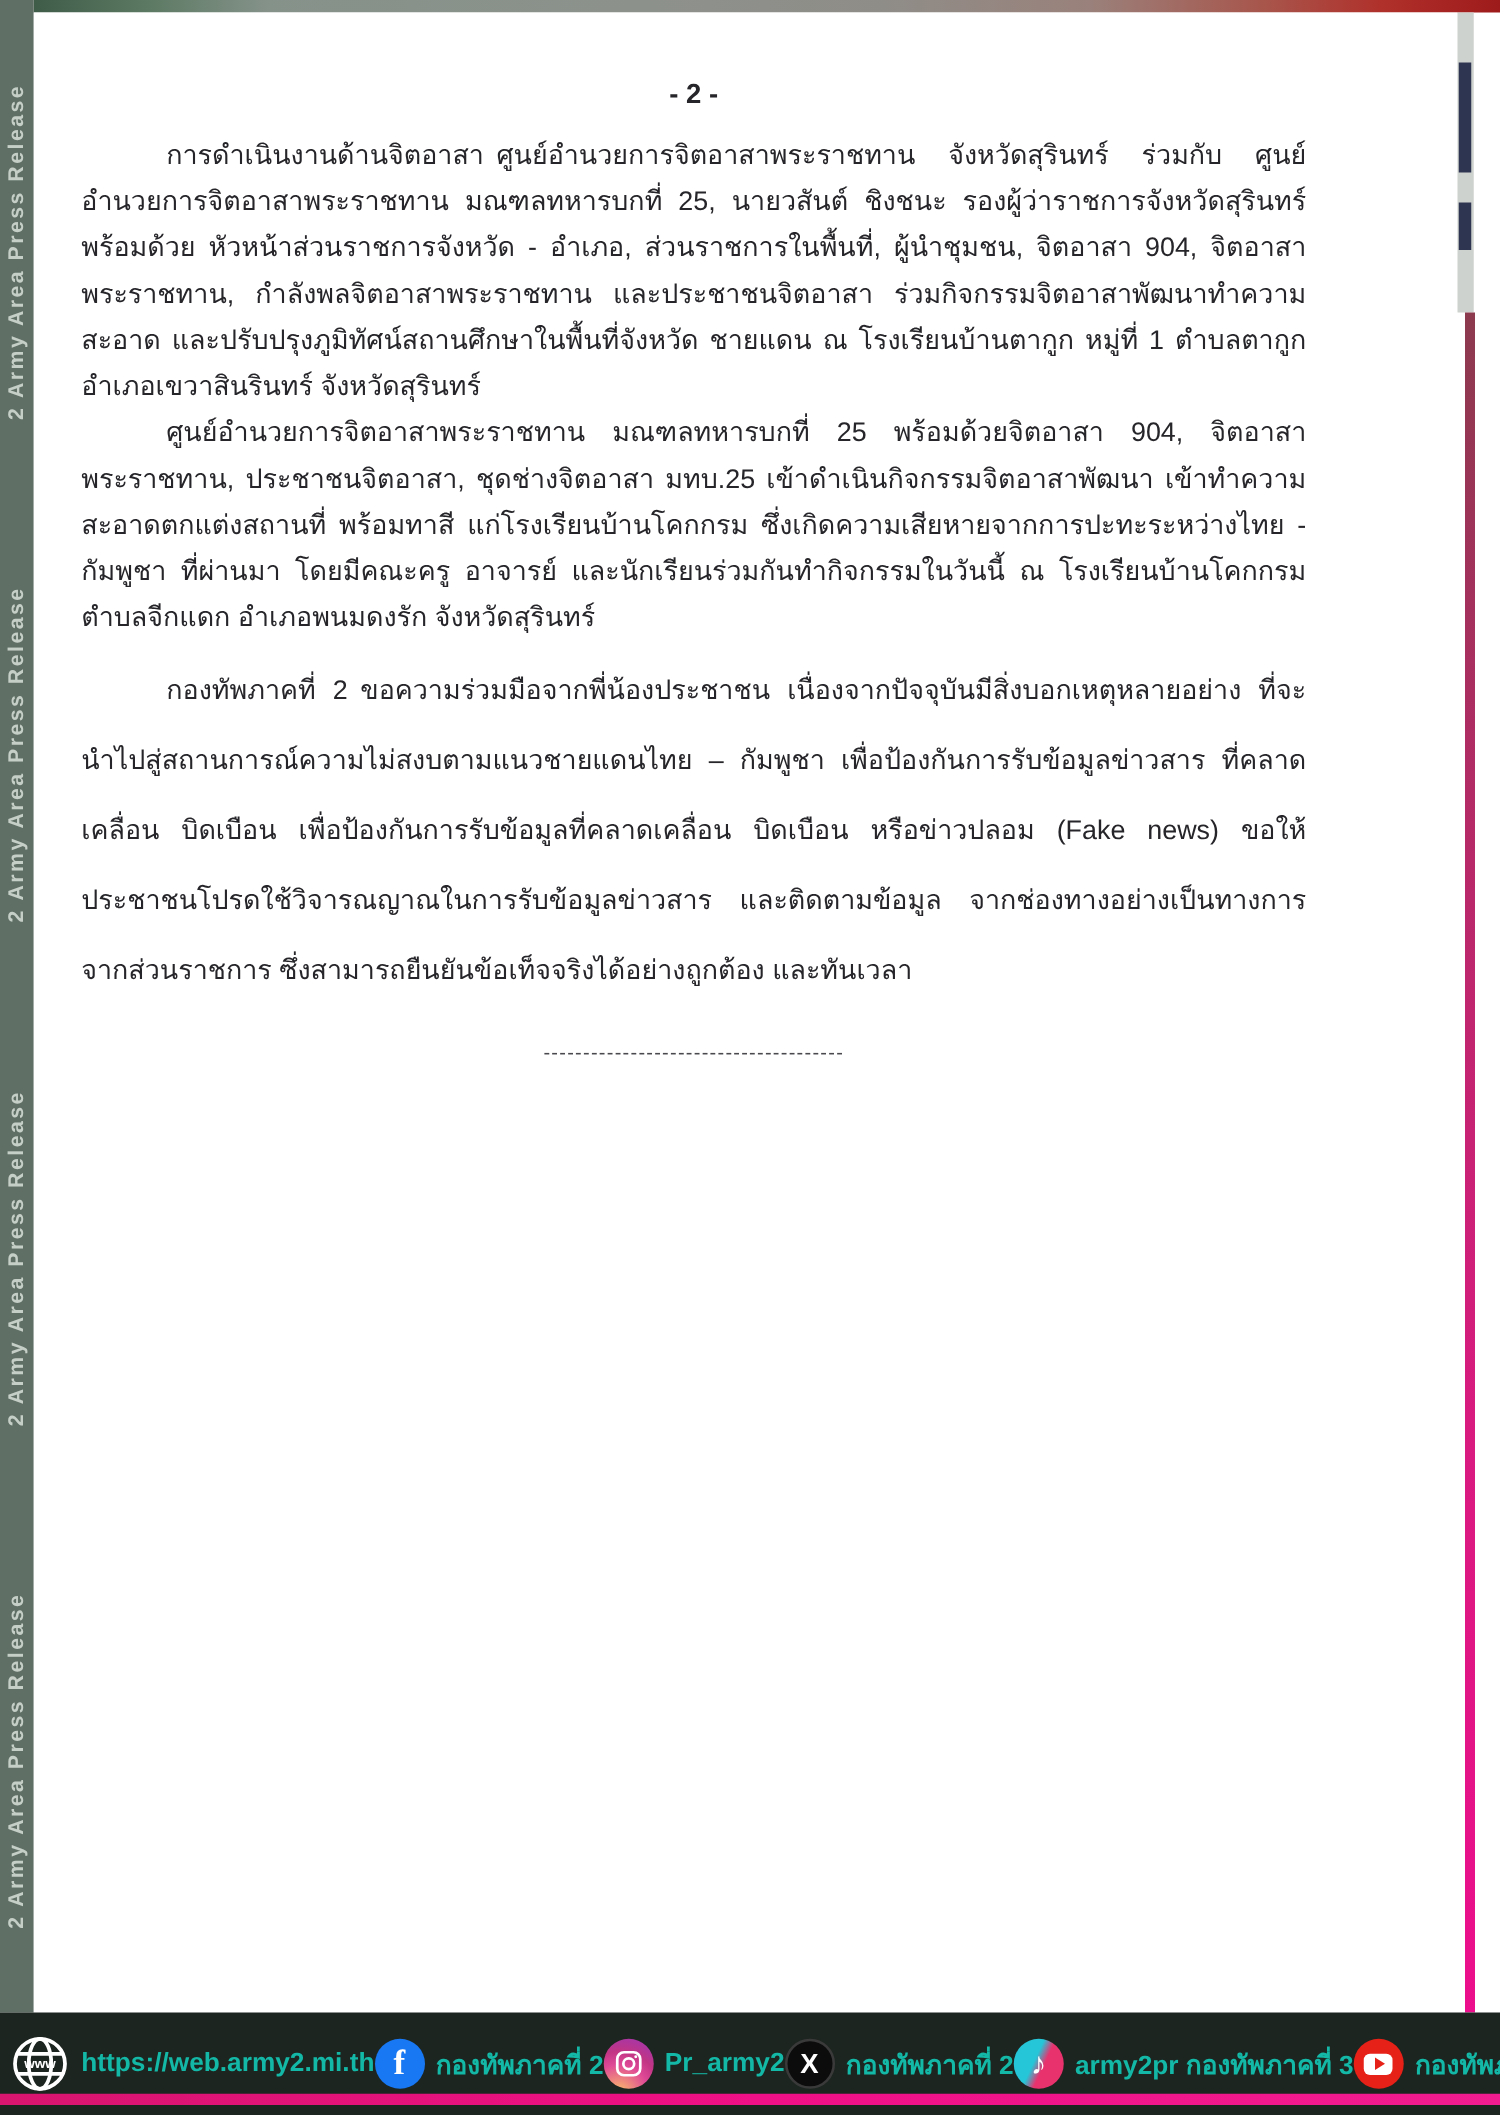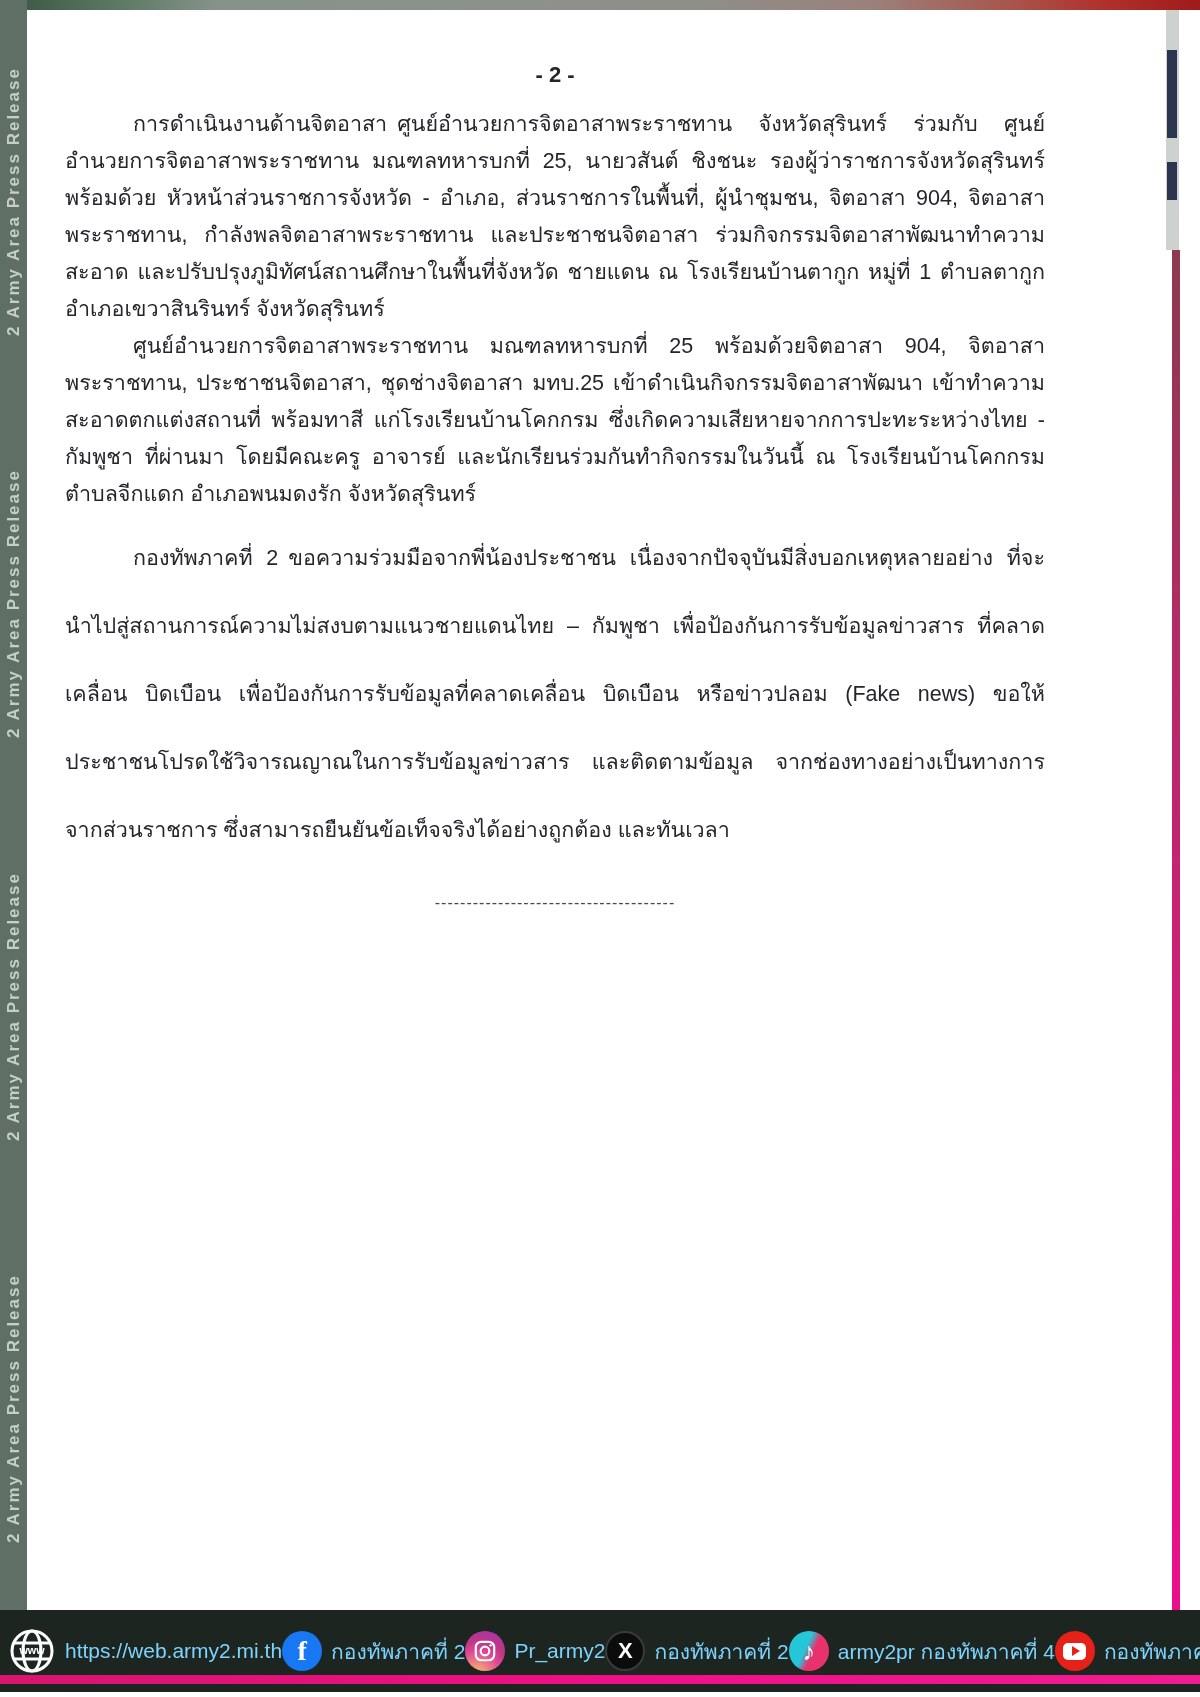--- a/index.html
+++ b/index.html
@@ -32,21 +32,21 @@
     padding:52px 121px 0 38px;
     color:#26262a;
   }
   .page-number{
     text-align:center;font-weight:bold;font-size:22px;margin:0 0 18px 0;
   }
   .para{
     font-size:21.5px;line-height:37px;text-align:justify;
     text-indent:68px;margin:0;
   }
-  .para.loose{line-height:68px;margin-top:11px;}
+  .para.loose{line-height:56px;margin-top:11px;}
   .lead{font-weight:normal;margin-right:10px;}
   .separator{
     margin-top:30px;text-align:center;color:#4a4a4e;
     font-size:16px;letter-spacing:1px;
   }
   
   .scroll-track{
     position:absolute;left:1166px;top:10px;width:13px;height:240px;
     background:#ced2ce;
   }
@@ -56,21 +56,21 @@
     position:absolute;left:1172px;top:250px;width:8px;height:1360px;
     background:linear-gradient(180deg,#8c3a4e 0%,#b52a67 30%,#d81b7f 65%,#ec0e8c 100%);
   }
   
   .footer{
     position:absolute;left:0;top:1610px;width:1200px;height:82px;
     background:#1d2520;display:flex;align-items:center;
     justify-content:space-between;box-sizing:border-box;padding:0 16px 0 8px;
   }
   .footer-item{display:flex;align-items:center;gap:9px;}
-  .footer-label{color:#7dd3fc;font-weight:normal;font-size:21px;white-space:nowrap;}
+  .footer-label{color:#14b8a6;font-weight:bold;font-size:21px;white-space:nowrap;}
   .icon{flex:0 0 auto;display:flex;align-items:center;justify-content:center;}
   .icon-globe{width:48px;height:48px;}
   .icon-circle{width:40px;height:40px;border-radius:50%;display:flex;align-items:center;justify-content:center;}
   .icon-fb{background:#1877f2;color:#fff;font-size:28px;font-weight:bold;font-family:"Liberation Serif",serif;}
   .icon-ig{background:radial-gradient(circle at 30% 110%,#fdc468 0%,#df4996 45%,#c13584 65%,#9b36b7 100%);}
   .icon-x{background:#0c0c0c;border:2px solid #3a3a3a;color:#fff;font-size:22px;font-weight:bold;box-sizing:border-box;}
   .icon-tt{background:linear-gradient(115deg,#25c6d8 0%,#25c6d8 42%,#e8326d 58%,#e8326d 100%);color:#fff;font-size:25px;font-weight:bold;}
   .icon-yt{background:#e62117;}
   .yt-box{width:23px;height:17px;background:#fff;border-radius:5px;display:flex;align-items:center;justify-content:center;}
   .yt-tri{width:0;height:0;border-left:8px solid #e62117;border-top:5px solid transparent;border-bottom:5px solid transparent;margin-left:2px;}
@@ -143,21 +143,21 @@
     <span class="footer-label">Pr_army2</span>
   </div>
 
   <div class="footer-item">
     <span class="icon icon-circle icon-x">X</span>
     <span class="footer-label">กองทัพภาคที่ 2</span>
   </div>
 
   <div class="footer-item">
     <span class="icon icon-circle icon-tt">♪</span>
-    <span class="footer-label">army2pr กองทัพภาคที่ 4</span>
+    <span class="footer-label">army2pr กองทัพภาคที่ 3</span>
   </div>
 
   <div class="footer-item">
     <span class="icon icon-circle icon-yt">
       <span class="yt-box">
           <span class="yt-tri"></span>
         </span>
     </span>
     <span class="footer-label">กองทัพภาคที่ 2</span>
   </div>

